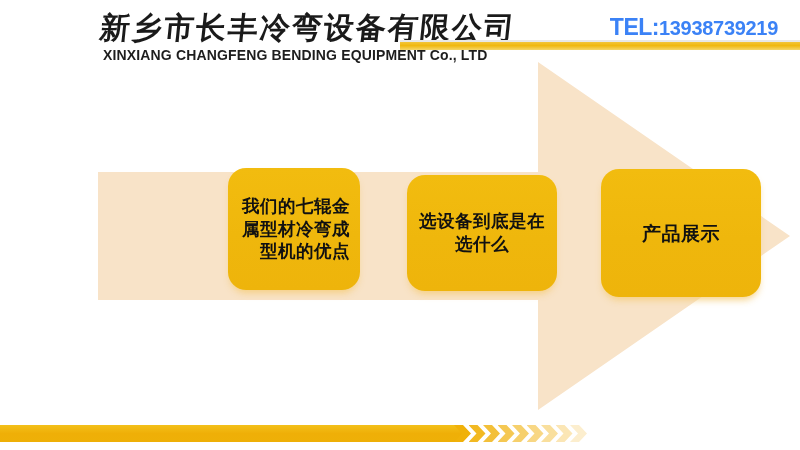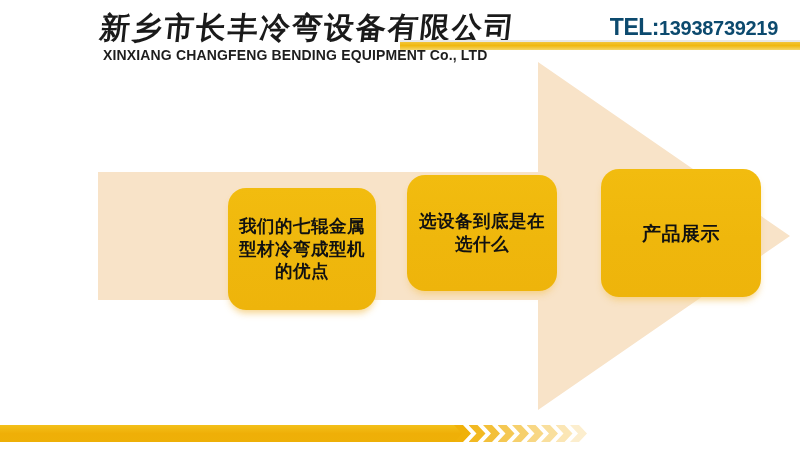--- a/index.html
+++ b/index.html
@@ -37,21 +37,21 @@
     transform:skewX(-6deg);
   }
   .en-name {
     position:absolute; left:103px; top:47px;
     font-size:14px; font-weight:bold; color:#1d1d1d;
     letter-spacing:0.15px; white-space:nowrap;
   }
 
   .tel {
     position:absolute; right:22px; top:14px;
-    font-weight:bold; color:#0c4a6e; white-space:nowrap;
+    font-weight:bold; color:#3b82f6; white-space:nowrap;
   }
   .tel .tel-label { font-size:23px; letter-spacing:-0.5px; }
   .tel .tel-num   { font-size:20px; letter-spacing:-0.3px; }
 
   .header-rule {
     position:absolute; left:400px; top:42px; width:400px; height:8px;
     background:linear-gradient(to bottom,#F3C53A 0%,#F0B810 45%,#F5D76E 100%);
   }
   .header-rule-top {
     position:absolute; left:400px; top:40px; width:400px; height:2px;
@@ -80,21 +80,21 @@
     font-family:"DejaVu Sans","Liberation Sans",sans-serif;
     line-height:1.30;
     letter-spacing:0.5px;
     padding:0 10px;
   }
   .card.dark .card-text { color:#111111; }
 
   #card-1 { left:45px;  top:170px; width:150px; height:126px; }
   #card-1 .card-text { font-size:17.5px; }
 
-  #card-2 { left:228px; top:188px; width:148px; height:122px; }
+  #card-2 { left:228px; top:168px; width:132px; height:122px;text-align:right; }
   #card-2 .card-text { font-size:17.5px; }
 
   #card-3 { left:407px; top:175px; width:150px; height:116px; }
   #card-3 .card-text { font-size:17.5px; }
 
   #card-4 { left:601px; top:169px; width:160px; height:128px; }
   #card-4 .card-text { font-size:19px; }
 
   
   #footer { position:absolute; left:0; top:425px; width:800px; height:18px; }

